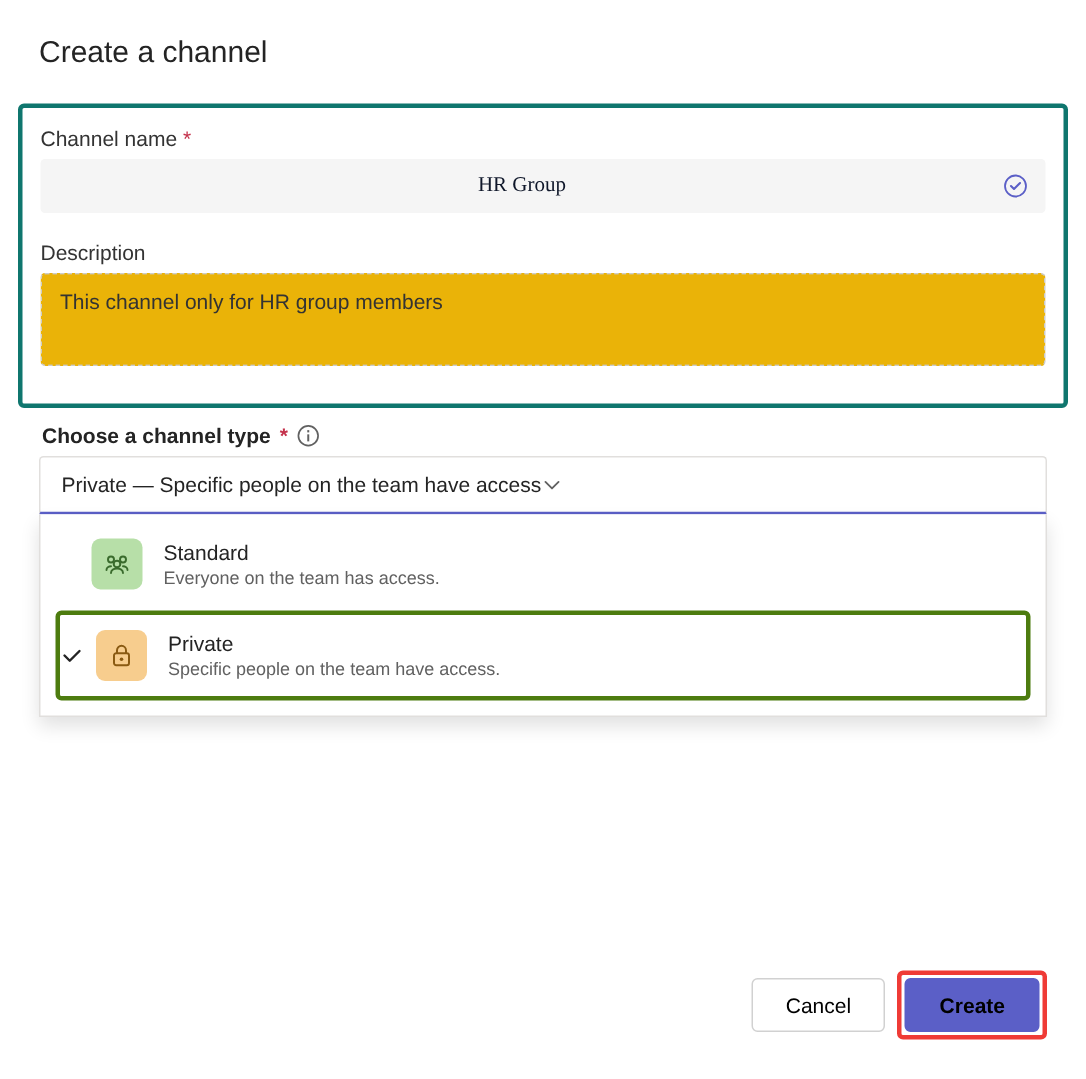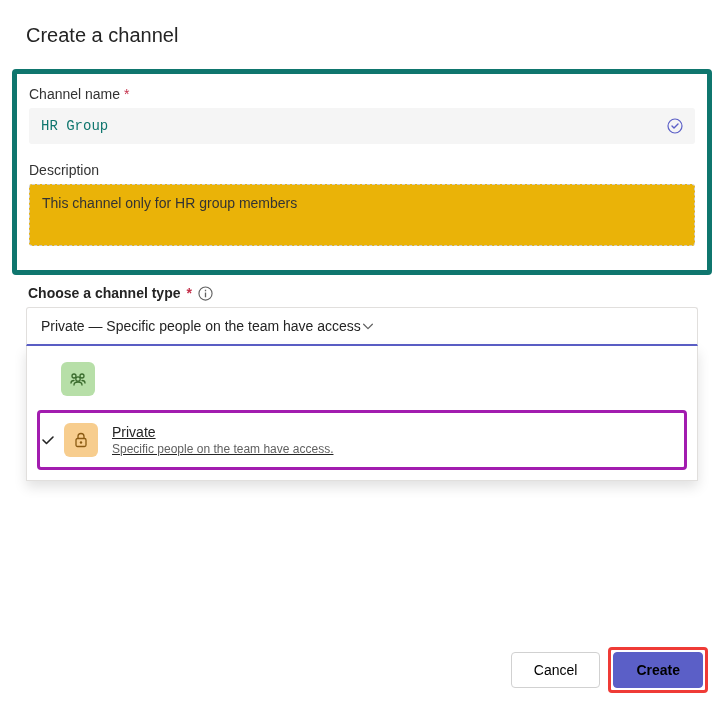--- a/index.html
+++ b/index.html
@@ -1,31 +1,32 @@
 <!DOCTYPE html>
 <html><head>
   <meta charset="utf-8">
   <style>
     * { box-sizing: border-box; margin: 0; padding: 0; }
     body { font-family: "Segoe UI", -apple-system, sans-serif; background: #fff; width: 724px; height: 719px; position: relative; color: #242424; }
     .dialog { padding: 24px 26px; }
     .title { font-size: 20px; font-weight: 400; margin-bottom: 22px; }
-    .highlight-box-top { border: 5px solid #0f766e; border-radius: 4px; padding: 12px 12px 20px 12px; margin: 0 -14px 10px -14px; }
+    .highlight-box-top { border: 3px solid #0f766e; border-radius: 4px; padding: 12px 12px 20px 12px; margin: 0 -14px 10px -14px; }
     .field-label { font-size: 14px; color: #333; margin-bottom: 6px; display: flex; align-items: center; gap: 4px; }
     .req { color: #c4314b; }
     .text-input-wrap { position: relative; }
     .text-input {
       width: 100%;
       background: #f5f5f5;
       border: none;
       border-radius: 3px;
       padding: 10px 40px 10px 12px;
       font-size: 14px;
-      color: #0f766e;
-      font-family: Liberation Mono, monospace;
+      color: #0f172a;
+      font-family: Liberation Serif, serif;
+      text-align: center;
     }
     .textarea-input {
       width: 100%;
       background: #eab308;
       border: 1px dashed #ccc;
       border-radius: 3px;
       padding: 10px 12px;
       font-size: 14px;
       color: #333;
       min-height: 62px;
@@ -70,30 +71,29 @@
       width: 34px; height: 34px; border-radius: 6px;
       display: flex; align-items: center; justify-content: center;
       flex: 0 0 34px;
     }
     .opt-icon.standard { background: #b7dfa8; }
     .opt-icon.private { background: #f7cd8e; }
     .opt-text { display: flex; flex-direction: column; }
     .opt-title { font-size: 14px; color: #242424; line-height: 1.25; }
     .opt-sub { font-size: 12px; color: #616161; line-height: 1.2; }
     .highlight-box-option {
-      border: 3px solid #a21caf; border-radius: 4px;
+      border: 3px solid #4d7c0f; border-radius: 4px;
       margin: 6px 10px 0 10px;
       padding: 2px 0;
-      text-decoration: underline;
     }
     .highlight-box-option .option-row { padding-left: 24px; }
     .highlight-box-option .tick-icon { left: 0px; }
     .footer {
       position: absolute;
-      bottom: 26px; right: 16px;
+      bottom: 26px; right: 26px;
       display: flex; gap: 8px; align-items: center;
     }
     .btn {
       font-family: inherit;
       font-size: 14px;
       padding: 9px 22px;
       border-radius: 4px;
       cursor: pointer;
       border: 1px solid #d1d1d1;
       background: #fff;
@@ -155,20 +155,24 @@
   <div class="dropdown-panel">
 
     <div class="option-row">
       <div class="opt-icon standard">
         <svg width="20" height="20" viewBox="0 0 20 20">
           <circle cx="6" cy="7" r="2" fill="none" stroke="#3a6b2d" stroke-width="1.3"></circle>
           <circle cx="14" cy="7" r="2" fill="none" stroke="#3a6b2d" stroke-width="1.3"></circle>
           <circle cx="10" cy="10" r="2.2" fill="none" stroke="#3a6b2d" stroke-width="1.3"></circle>
           <path d="M3 14c0-1.5 1.5-2.5 3-2.5M17 14c0-1.5-1.5-2.5-3-2.5M6 16c0-2 2-3 4-3s4 1 4 3" fill="none" stroke="#3a6b2d" stroke-width="1.3" stroke-linecap="round"></path>
         </svg>
+      </div>
+      <div class="opt-text">
+        <span class="opt-title">Standard</span>
+        <span class="opt-sub">Everyone on the team has access.</span>
       </div>
     </div>
 
     <div class="highlight-box-option">
       <div class="option-row">
         <svg class="tick-icon" viewBox="0 0 16 16">
           <path d="M3 8l3.5 3.5L13 5" fill="none" stroke="#242424" stroke-width="1.6" stroke-linecap="round" stroke-linejoin="round"></path>
         </svg>
         <div class="opt-icon private">
           <svg width="20" height="20" viewBox="0 0 20 20">

